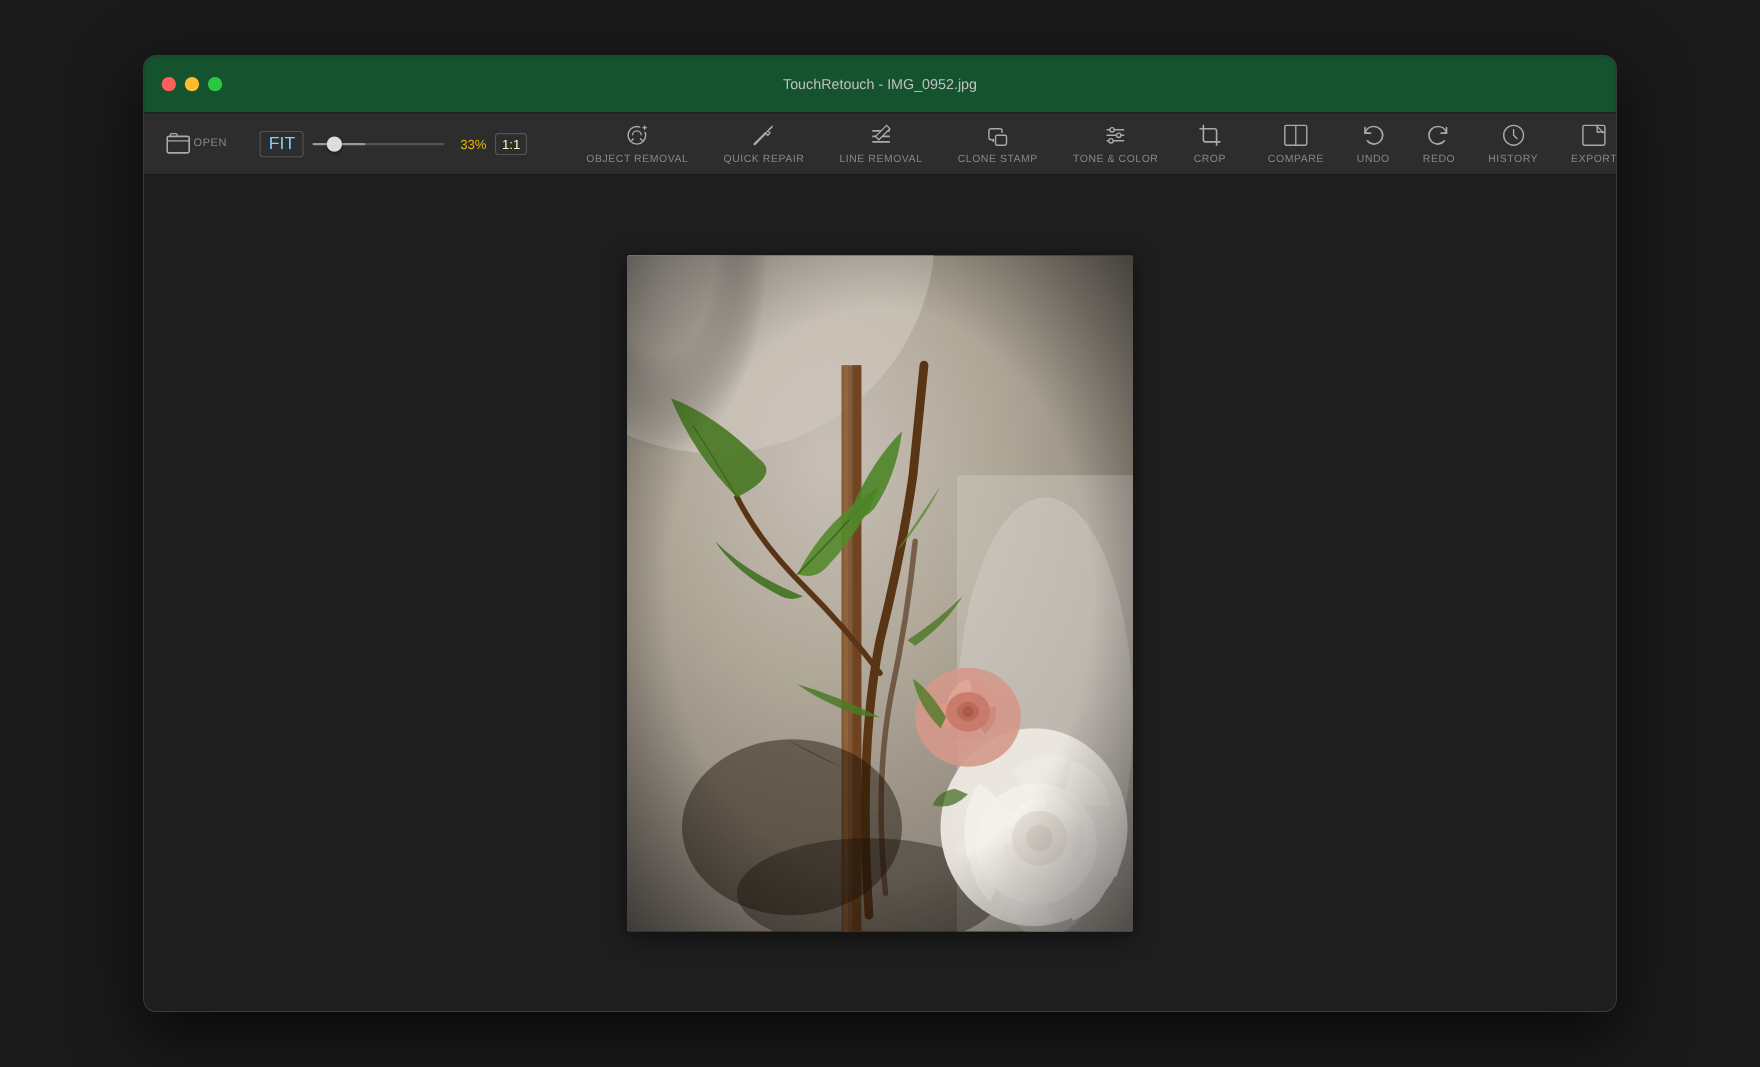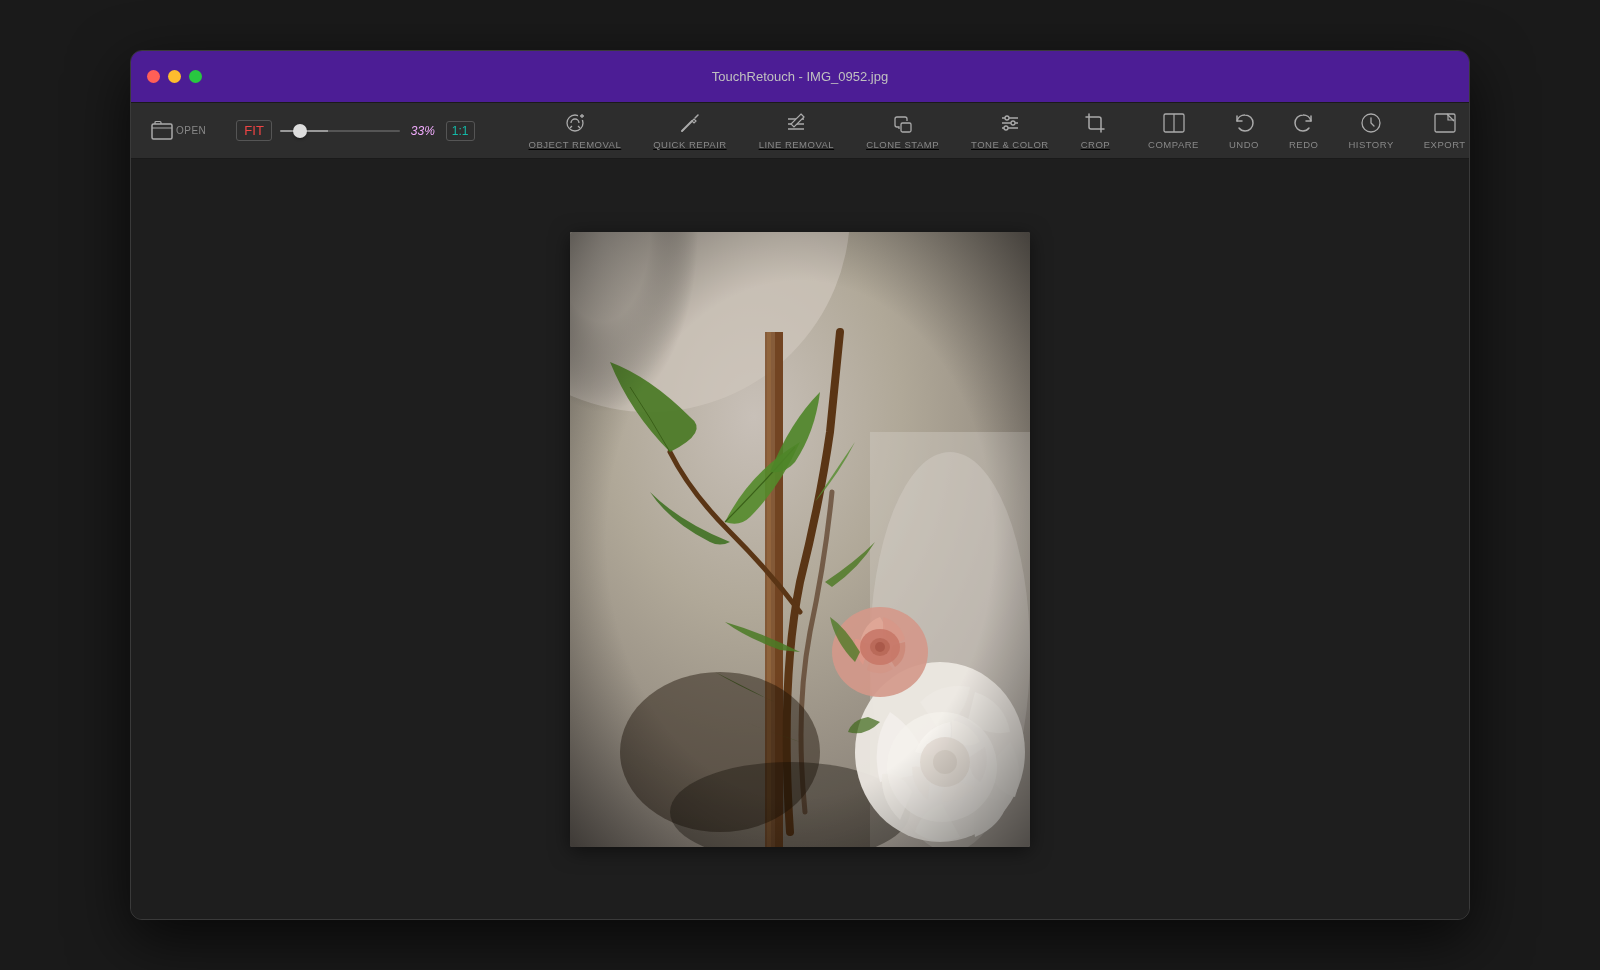--- a/index.html
+++ b/index.html
@@ -22,21 +22,21 @@
       overflow: hidden;
       display: flex;
       flex-direction: column;
       box-shadow: 0 20px 60px rgba(0,0,0,0.7);
       border: 1px solid #3a3a3a;
     }
 
     
     .title-bar {
       height: 52px;
-      background: #4c1d95;
+      background: #14532d;
       display: flex;
       align-items: center;
       padding: 0 16px;
       flex-shrink: 0;
       border-bottom: 1px solid #1a1a1a;
       position: relative;
     }
 
     .traffic-lights {
       display: flex;
@@ -99,22 +99,22 @@
     }
 
     .zoom-controls {
       display: flex;
       align-items: center;
       gap: 8px;
       margin-right: 40px;
     }
 
     .zoom-fit {
-      color: #ef4444;
-      font-size: 13px;
+      color: #7dd3fc;
+      font-size: 16px;
       border: 1px solid #555;
       padding: 2px 7px;
       border-radius: 3px;
     }
 
     .zoom-slider-container {
       display: flex;
       align-items: center;
       gap: 6px;
     }
@@ -134,44 +134,42 @@
       appearance: none;
       width: 14px;
       height: 14px;
       border-radius: 50%;
       background: #ddd;
       cursor: pointer;
       box-shadow: 0 1px 3px rgba(0,0,0,0.4);
     }
 
     .zoom-percent {
-      color: #f0abfc;
+      color: #eab308;
       font-size: 12px;
       min-width: 30px;
-      text-align: center;
-      font-style: italic;
+      text-align: right;
     }
 
     .zoom-one {
-      color: #14b8a6;
+      color: #fef9c3;
       font-size: 12px;
       border: 1px solid #555;
       padding: 2px 5px;
       border-radius: 3px;
     }
 
     .toolbar-separator {
       flex: 1;
     }
 
     .tool-group {
       display: flex;
       align-items: flex-end;
       gap: 4px;
-      text-decoration: underline;
     }
 
     .tool-item {
       display: flex;
       flex-direction: column;
       align-items: center;
       gap: 4px;
       padding: 6px 14px;
       cursor: pointer;
       border-radius: 6px;

